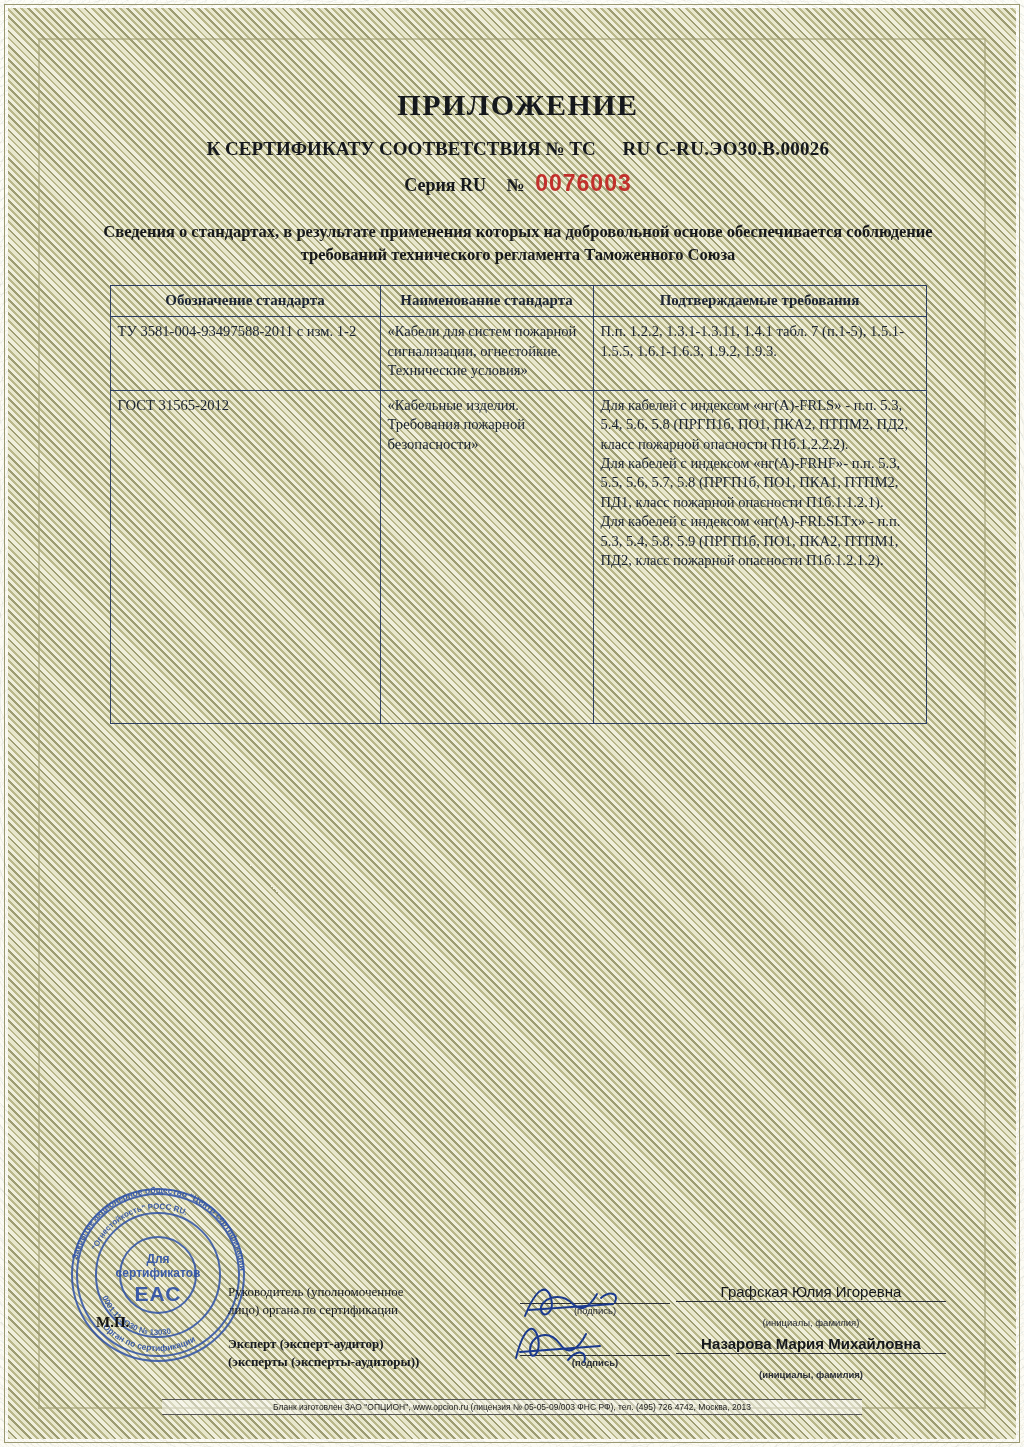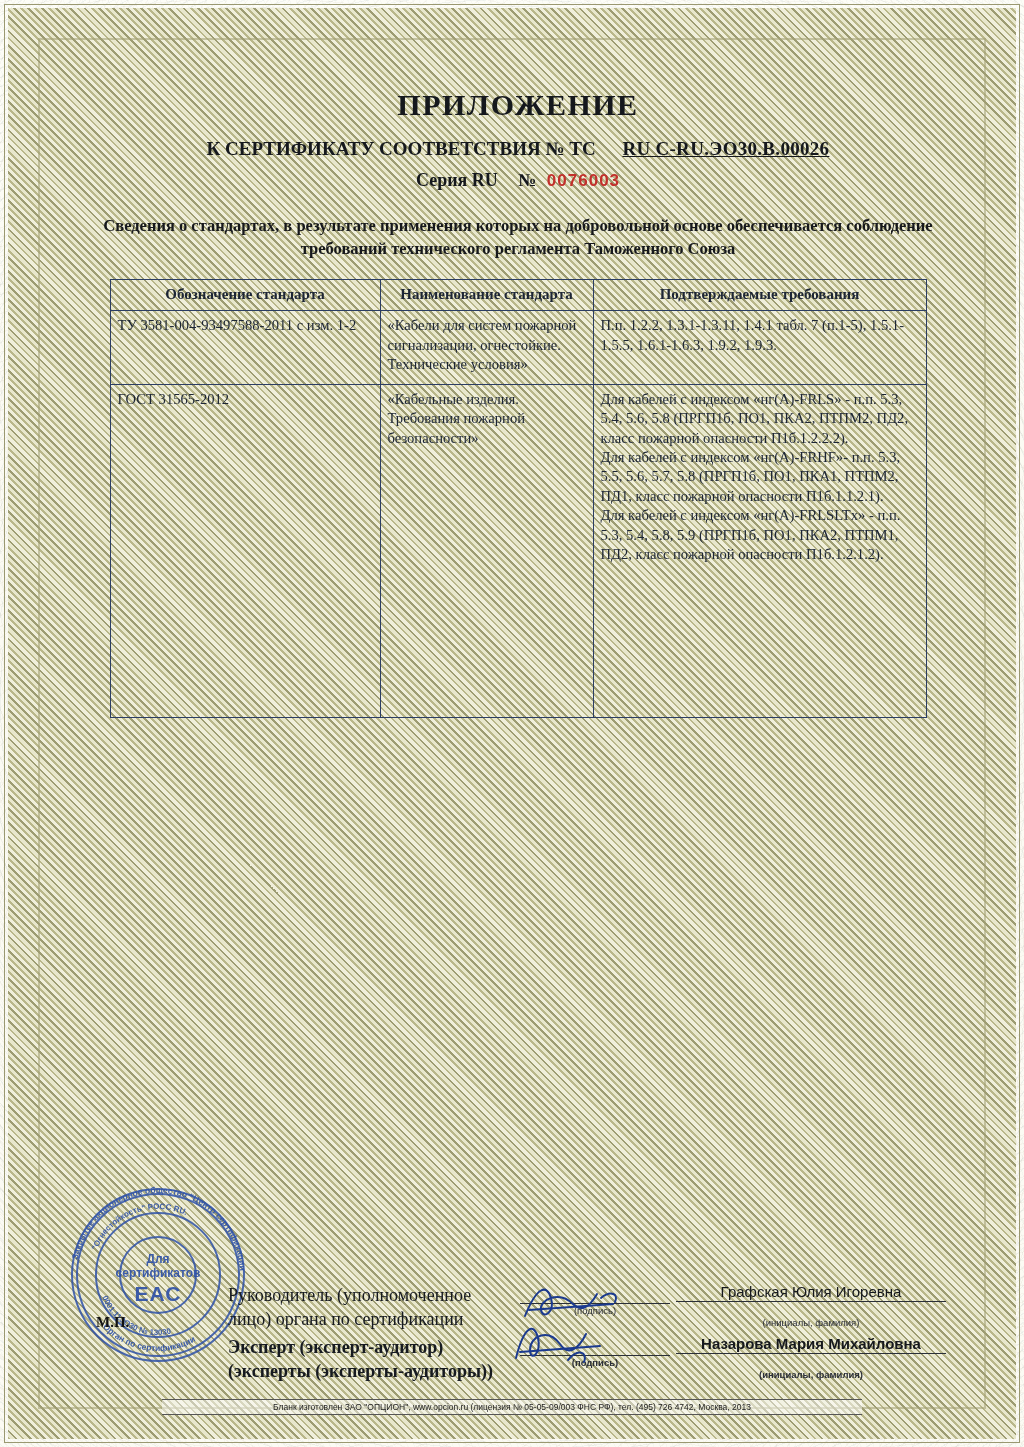--- a/index.html
+++ b/index.html
@@ -115,37 +115,36 @@
     margin-top: 16px;
     text-align: center;
     font-size: 19px;
     font-weight: bold;
     color: #15181d;
     white-space: nowrap;
   }
   .subtitle-row .cert-no {
     margin-left: 22px;
     letter-spacing: 0.3px;
-    text-decoration: underline;
   }
   .series-row {
     margin-top: 10px;
     text-align: center;
     font-size: 18px;
     font-weight: bold;
     color: #15181d;
   }
   .series-row .series-label { margin-right: 16px; }
   .series-row .num-sign { font-weight: bold; margin-right: 6px; }
   .series-row .serial {
     color: #c2302c;
     font-family: "Liberation Sans", sans-serif;
     font-weight: bold;
     letter-spacing: 1px;
-    font-size: 17px;
+    font-size: 23px;
   }
 
   .lead-text {
     margin: 24px 14px 0 14px;
     text-align: center;
     font-size: 16.5px;
     font-weight: bold;
     line-height: 1.38;
     color: #16181c;
   }
@@ -202,21 +201,21 @@
   .sig-row {
     position: relative;
     height: 46px;
   }
   .sig-left {
     position: absolute;
     left: 228px;
     top: 0;
     width: 290px;
     line-height: 1.35;
-    font-size: 18px;
+    font-size: 13px;
   }
   .sig-mid {
     position: absolute;
     left: 520px;
     top: 0;
     width: 150px;
     text-align: center;
   }
   .sig-line {
     border-bottom: 1px solid #2a2f38;

